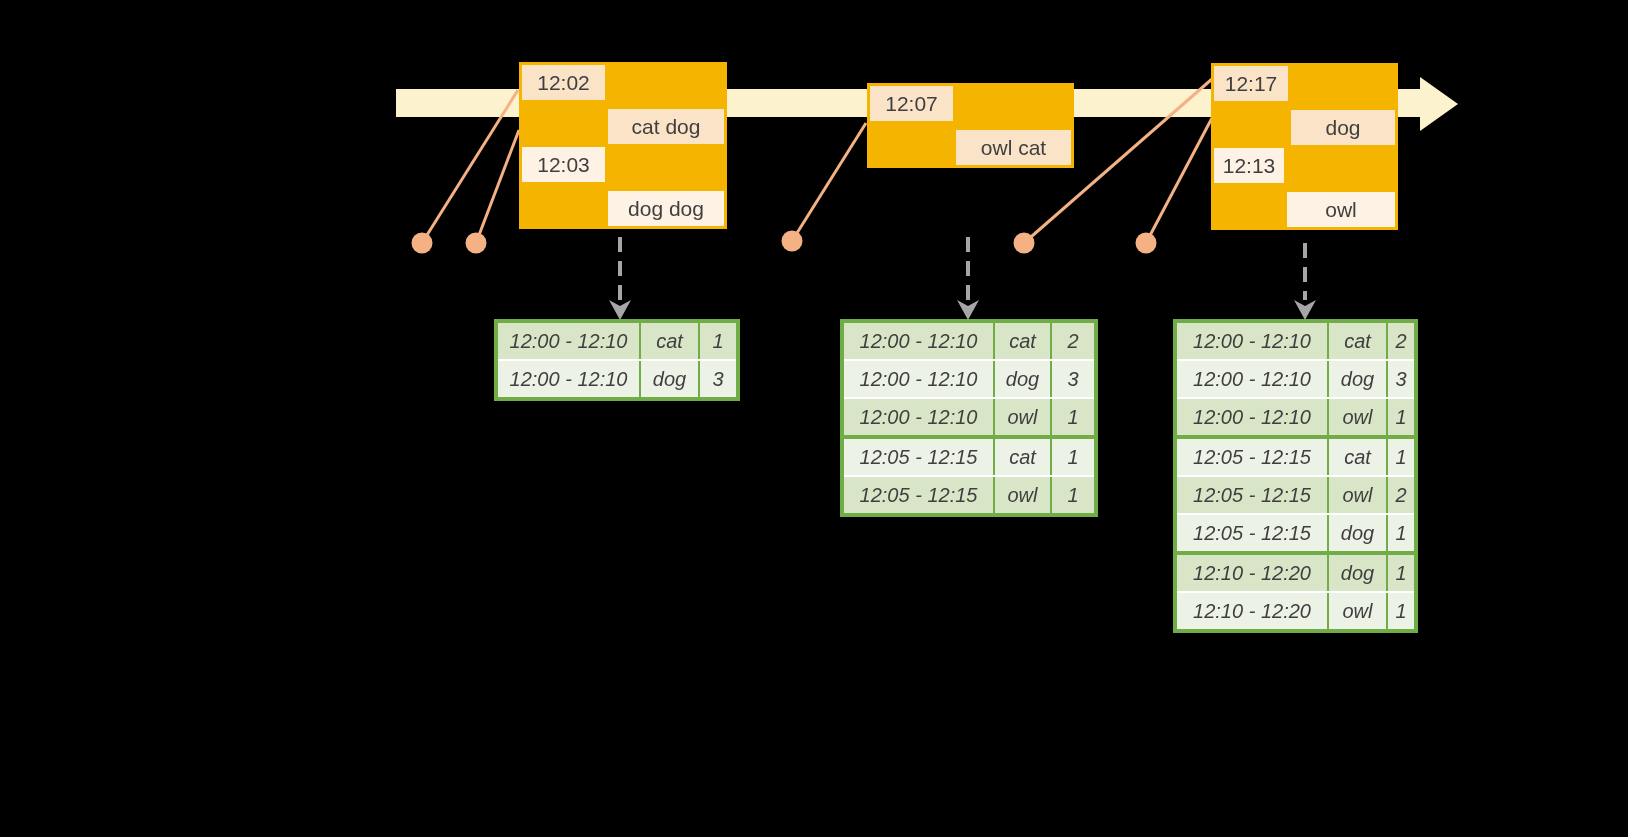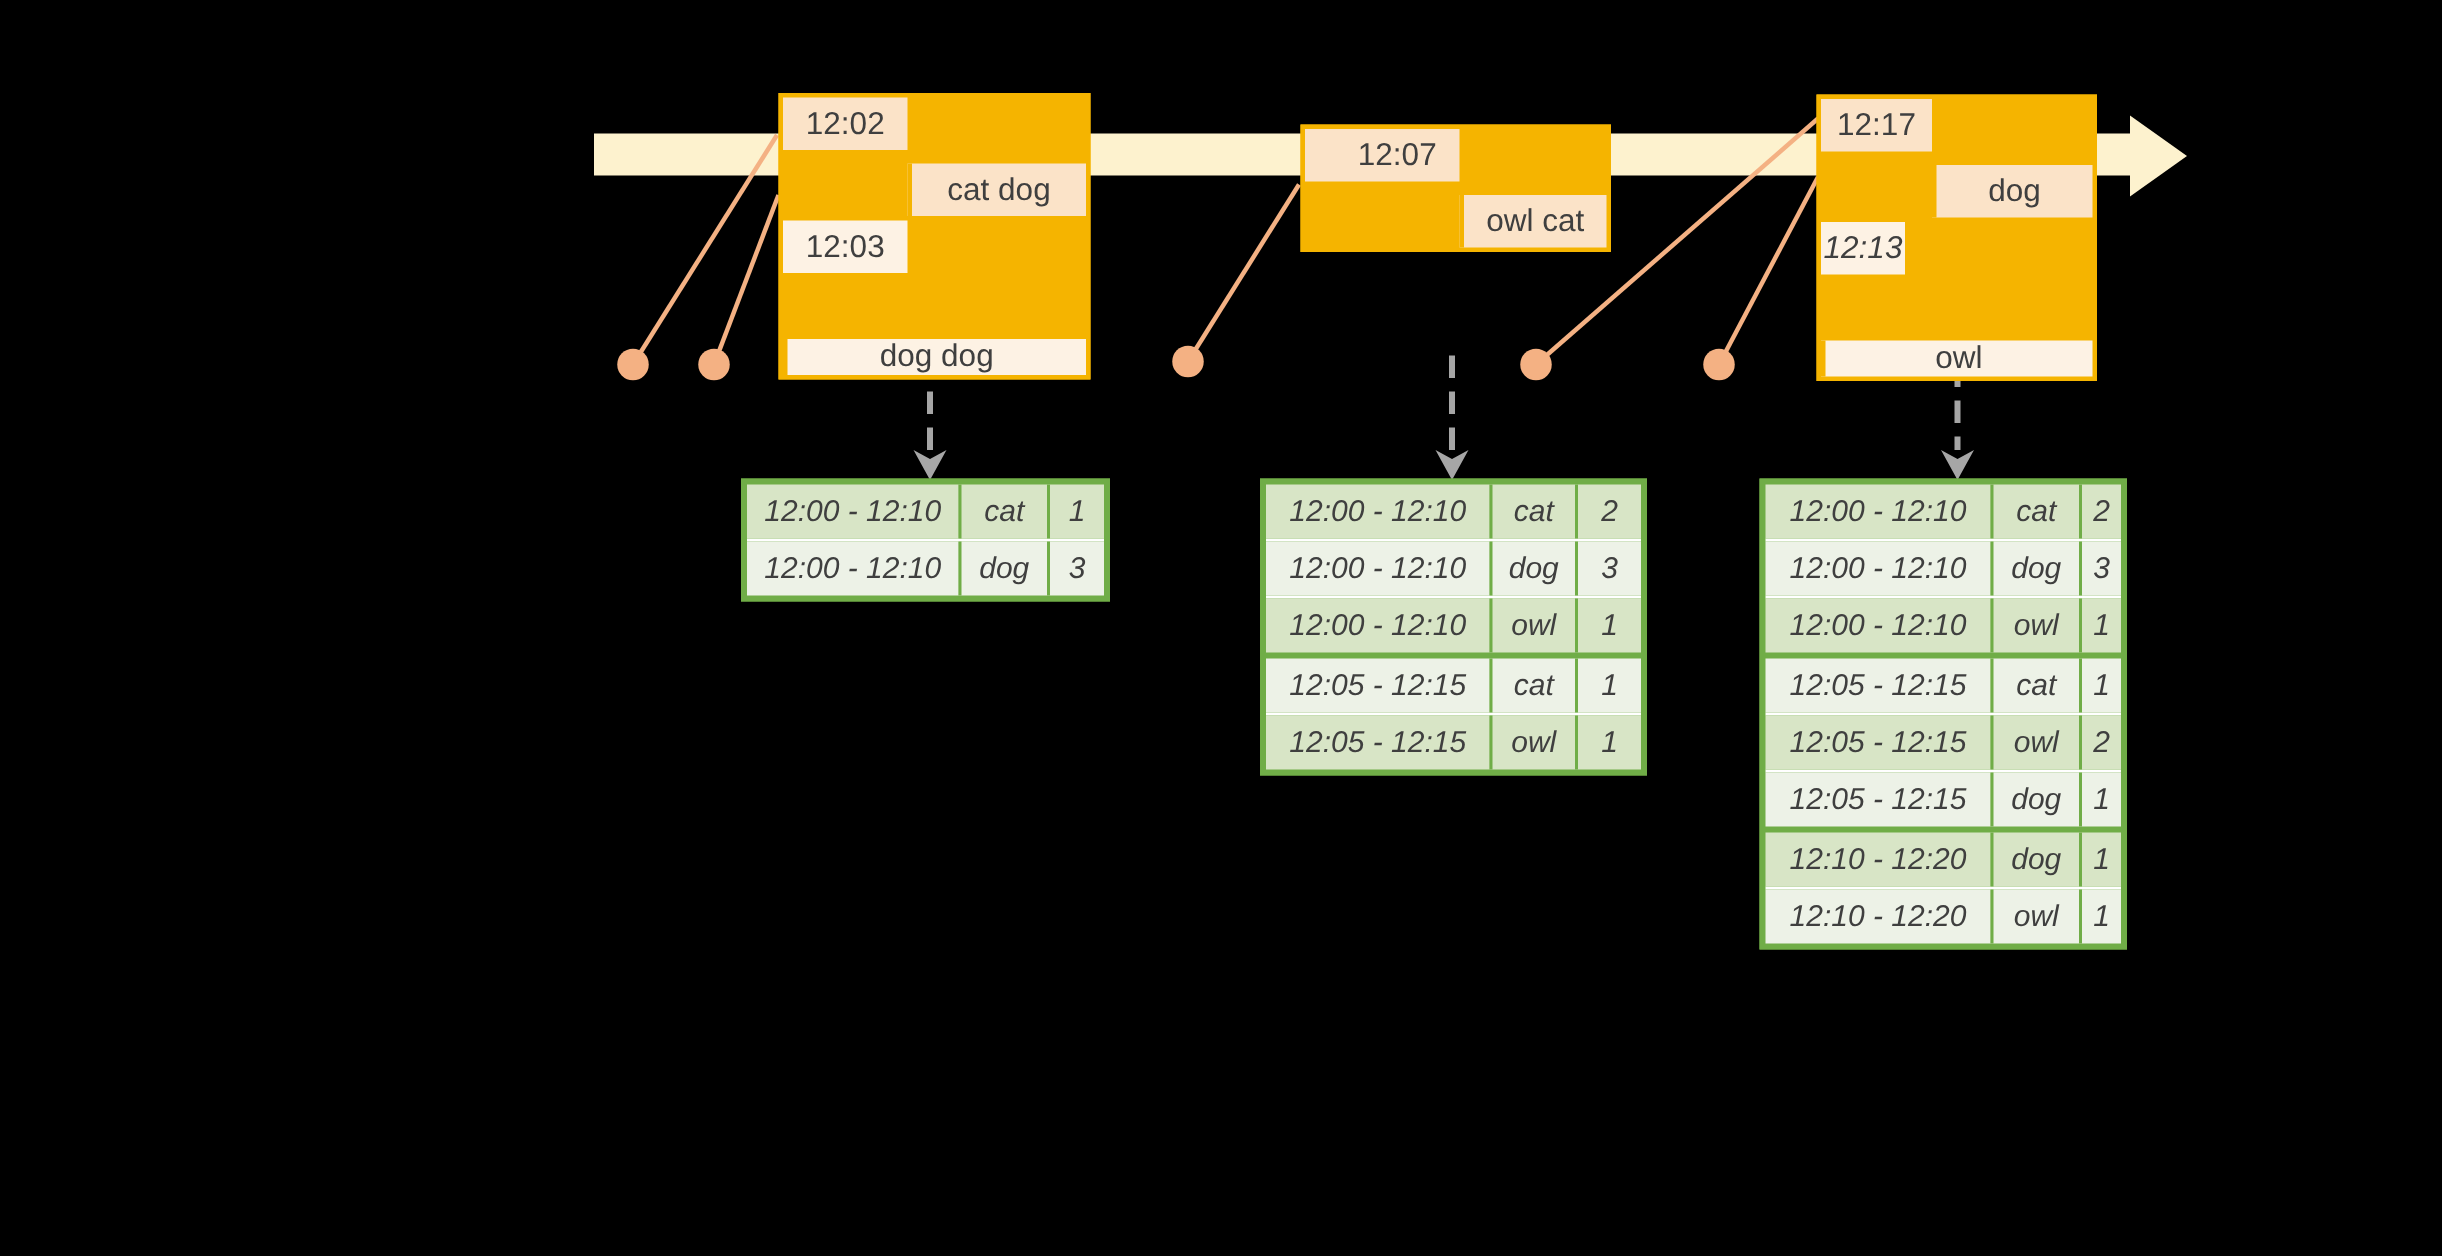--- a/index.html
+++ b/index.html
@@ -12,21 +12,21 @@
   .band-head{
     position:absolute;left:1420px;top:77px;width:0;height:0;z-index:0;
     border-top:27px solid transparent;border-bottom:27px solid transparent;
     border-left:38px solid var(--band);
   }
   
   .connectors{position:absolute;left:0;top:0;z-index:1;}
   
   .etable{position:absolute;border:3px solid var(--gold);z-index:2;background:var(--gold);}
   .erow{display:flex;}
-  .erow + .erow{border-top:3px solid var(--gold);flex-direction:column;}
+  .erow + .erow{border-top:3px solid var(--gold);}
   .ecell{height:35px;display:flex;align-items:center;justify-content:center;
          font-size:21px;color:var(--text);}
   .ecell.words{border-left:3px solid var(--gold);flex:1;margin-top:44px;}
   .erow.dark .ecell{background:var(--orange-dark);}
   .erow.light .ecell{background:var(--orange-light);}
   
   .rtable{position:absolute;border:4px solid var(--green);z-index:2;background:var(--green);}
   .rrow{display:flex;font-style:italic;}
   .rrow + .rrow{border-top:2px solid #ffffff;}
   .rrow.group-start{border-top:4px solid var(--green);}
@@ -68,31 +68,31 @@
         <div class="ecell time" style="width: 83px;">12:02</div>
         <div class="ecell words">cat dog</div>
       </div>
       <div class="erow light">
         <div class="ecell time" style="width: 83px;">12:03</div>
         <div class="ecell words">dog dog</div>
       </div>
     </div>
   <div class="etable" id="etable1" style="left: 867px; top: 83px; width: 201px;">
       <div class="erow dark">
-        <div class="ecell time" style="width: 83px; padding-left: 20px;">12:07</div>
+        <div class="ecell time" style="width: 83px;">12:07</div>
         <div class="ecell words">owl cat</div>
       </div>
     </div>
   <div class="etable" id="etable2" style="left: 1211px; top: 63px; width: 181px;">
       <div class="erow dark">
         <div class="ecell time" style="width: 74px;">12:17</div>
         <div class="ecell words">dog</div>
       </div>
       <div class="erow light">
-        <div class="ecell time" style="width: 56px; font-style: italic;">12:13</div>
+        <div class="ecell time" style="width: 70px;">12:13</div>
         <div class="ecell words">owl</div>
       </div>
     </div>
 
   <div class="rtable" id="rtable0" style="left: 494px; top: 319px;">
       <div class="rrow dark">
         <div class="rcell" style="width: 141px;">12:00 - 12:10</div>
         <div class="rcell" style="width: 57px;">cat</div>
         <div class="rcell" style="width: 36px;">1</div>
       </div>

